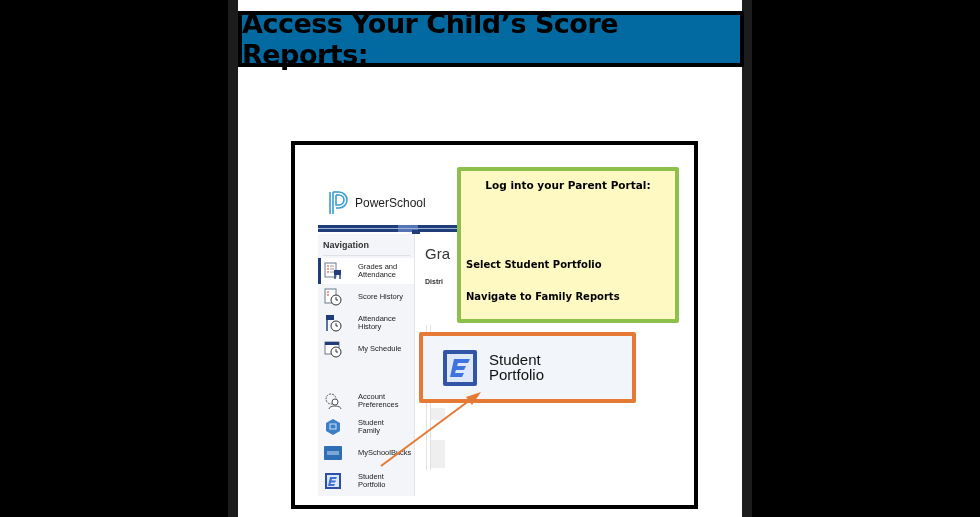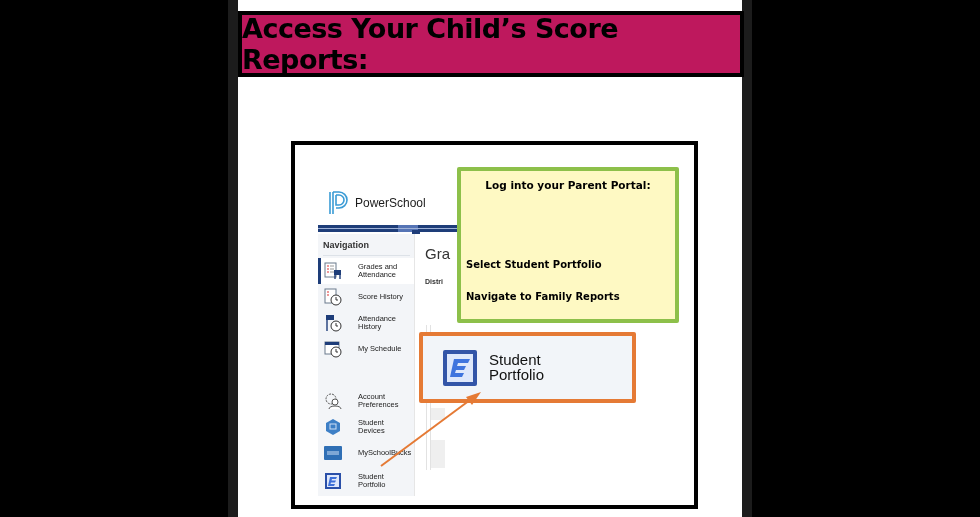--- a/index.html
+++ b/index.html
@@ -3,22 +3,22 @@
 <meta charset="utf-8">
 <style>
   * { box-sizing: border-box; margin: 0; padding: 0; }
   html, body { width: 980px; height: 517px; background: #000; overflow: hidden; }
   body { position: relative; font-family: "Liberation Sans", sans-serif; }
 
   .page { position: absolute; left: 238px; top: 0; width: 504px; height: 517px; background: #fff; }
   .edge-l { position: absolute; left: 228px; top: 0; width: 10px; height: 517px; background: #1c1c1c; }
   .edge-r { position: absolute; left: 742px; top: 0; width: 10px; height: 517px; background: #1c1c1c; }
 
-  .title-box { position: absolute; left: 238px; top: 11px; width: 506px; height: 66px;
-    border: 4px solid #000; background: #be185d; display: flex; align-items: center; justify-content: center; }
+  .title-box { position: absolute; left: 238px; top: 11px; width: 506px; height: 56px;
+    border: 4px solid #000; background: #0369a1; display: flex; align-items: center; justify-content: center; }
   .title-text { font-family: "DejaVu Sans", sans-serif; font-weight: bold; font-size: 27px; color: #000; letter-spacing: -0.5px; }
 
   .frame { position: absolute; left: 291px; top: 141px; width: 407px; height: 368px; border: 4px solid #000; background: #fff; }
 
   
   .ps-logo { position: absolute; left: 328px; top: 190px; display: flex; align-items: center; gap: 7px; }
   .ps-logo-mark { width: 20px; height: 26px; }
   .ps-logo-text { font-size: 12px; color: #1b1b1b; }
 
   .ps-bar { position: absolute; left: 318px; top: 225px; width: 143px; height: 7px; background: #1e3d79; }
@@ -144,21 +144,21 @@
     <span class="nav-label"><span>Account</span><br><span>Preferences</span></span>
   </div>
 
   <div class="nav-item" style="top:180px">
     <span class="nav-icon">
       <svg width="18" height="18" viewBox="0 0 18 18">
           <polygon points="9,1 16,5 16,13 9,17 2,13 2,5" fill="#3d7fc6"></polygon>
           <rect x="6" y="6" width="6" height="5" fill="none" stroke="#cfe0f5"></rect>
         </svg>
     </span>
-    <span class="nav-label"><span>Student</span><br><span>Devices</span></span>
+    <span class="nav-label"><span>Student</span><br><span>Family</span></span>
   </div>
 
   <div class="nav-item" style="top:206px">
     <span class="nav-icon">
       <svg width="18" height="18" viewBox="0 0 18 18">
           <rect x="0" y="2" width="18" height="14" rx="1" fill="#2f6fb5"></rect>
           <path d="M3 8h12M3 10h12" stroke="#cfe0f5" stroke-width="1"></path>
         </svg>
     </span>
     <span class="nav-label">MySchoolBucks</span>

